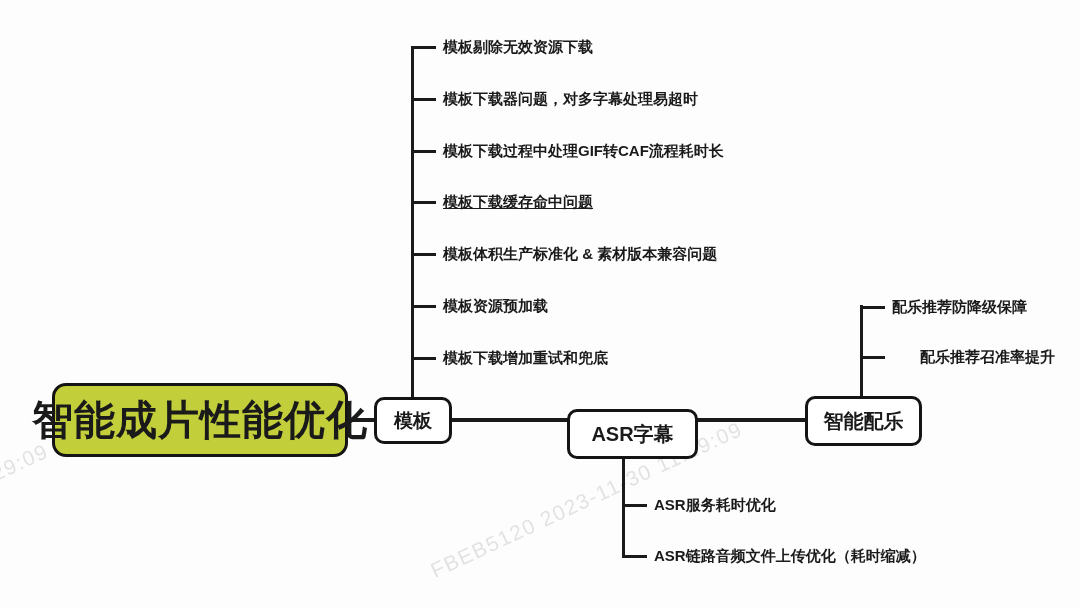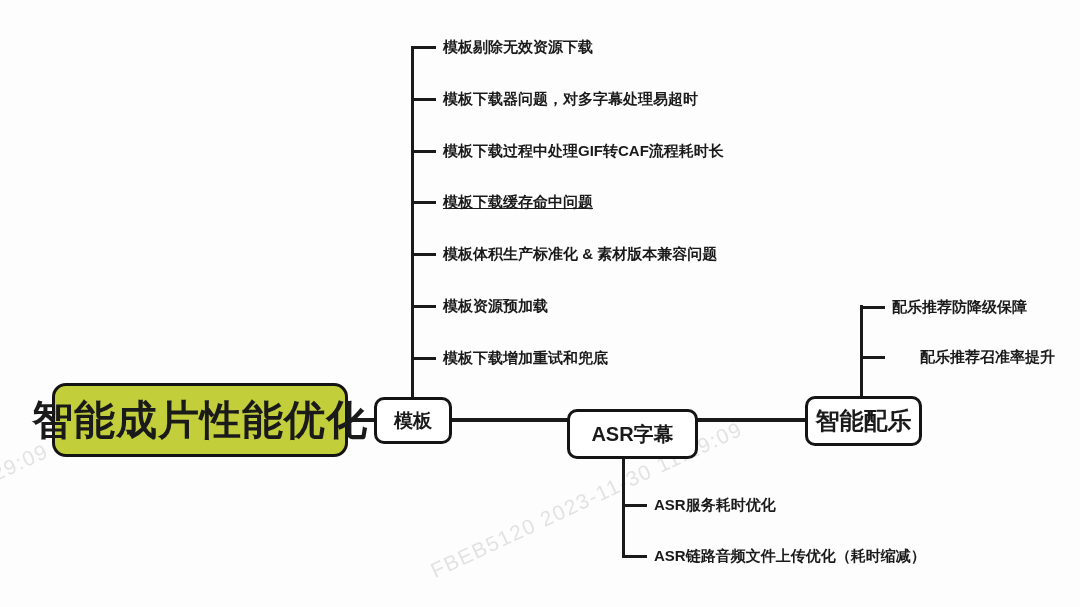--- a/index.html
+++ b/index.html
@@ -48,21 +48,21 @@
   .node-root{
     left:52px;top:383px;width:296px;height:74px;
     background:#c3cf3a;
     border-width:3.5px;
     border-radius:14px;
     font-size:41px;
     letter-spacing:1px;
   }
   .node-template{left:374px;top:397px;width:78px;height:47px;font-size:19px;}
   .node-asr{left:567px;top:409px;width:131px;height:50px;font-size:20px;}
-  .node-music{left:805px;top:396px;width:117px;height:50px;font-size:24px;}
+  .node-music{left:805px;top:396px;width:117px;height:50px;font-size:20px;}
 
   
   .leaf-row{
     position:absolute;
     display:flex;align-items:center;
     height:20px;
   }
   .tick{position:static;width:25px;height:3px;flex:0 0 auto;}
   .leaf-label{
     margin-left:7px;

